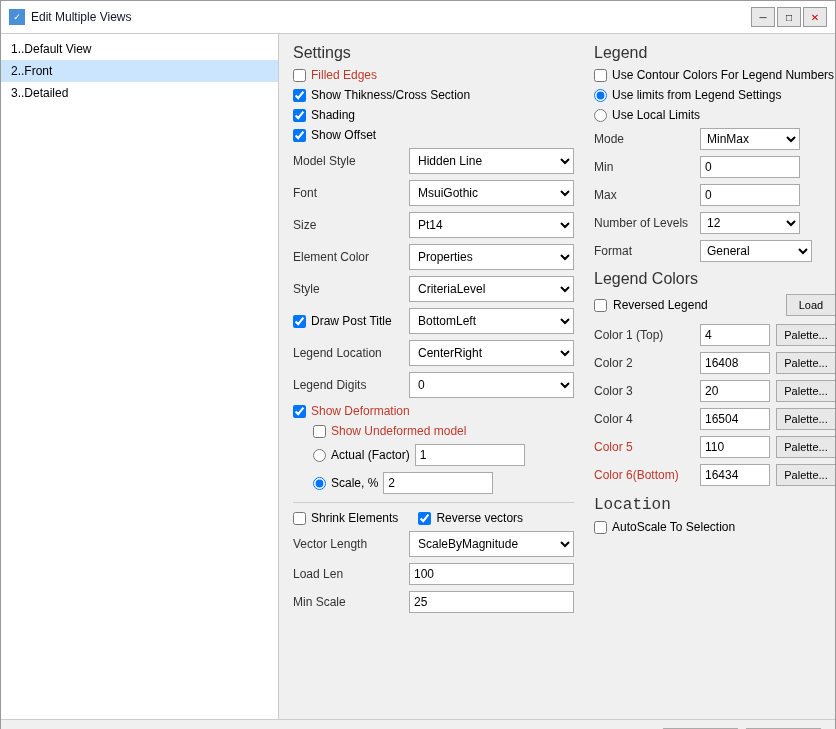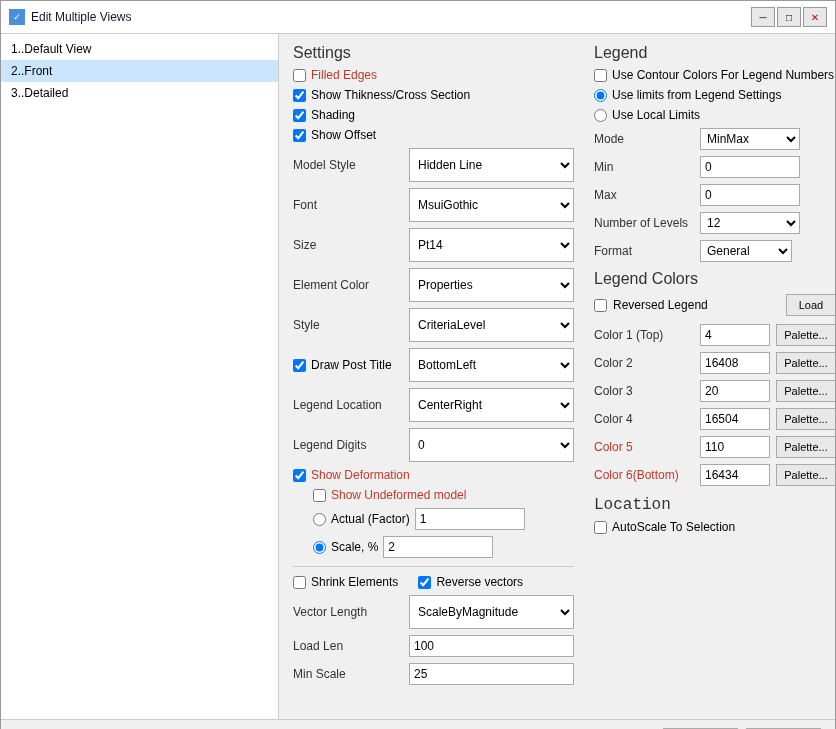--- a/index.html
+++ b/index.html
@@ -118,21 +118,21 @@
       margin-bottom: 6px;
       gap: 6px;
     }
     .form-label {
       width: 110px;
       color: #333;
       flex-shrink: 0;
     }
     .form-select {
       flex: 1;
-      height: 34px;
+      height: 26px;
       border: 1px solid #aaa;
       background: #fff;
       padding: 0 4px;
       font-size: 12px;
       cursor: pointer;
     }
     .form-input {
       flex: 1;
       height: 22px;
       border: 1px solid #aaa;
@@ -438,21 +438,21 @@
             <span class="legend-label">Number of Levels</span>
             <select class="legend-select" style="width:100px;">
               <option>12</option>
               <option>8</option>
               <option>16</option>
             </select>
           </div>
 
           <div class="legend-row">
             <span class="legend-label">Format</span>
-            <select class="legend-select" style="width:92px;">
+            <select class="legend-select" style="width:112px;">
               <option>General</option>
               <option>Fixed</option>
               <option>Scientific</option>
             </select>
           </div>
 
           <div class="section-label" style="margin-top:8px;">Legend Colors</div>
 
           <div style="display:flex;align-items:center;gap:6px;margin-bottom:8px;">
             <input type="checkbox" id="reversedLegend" style="">

